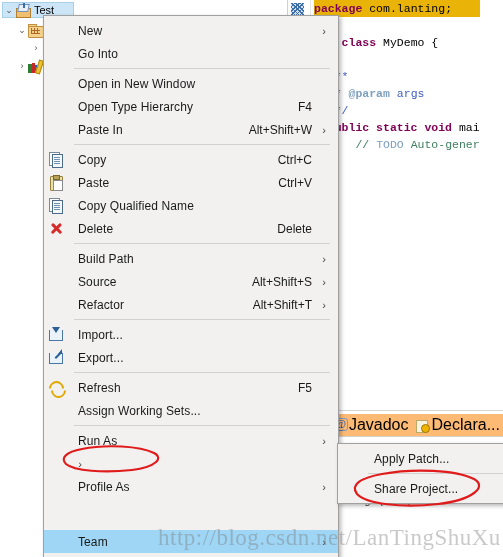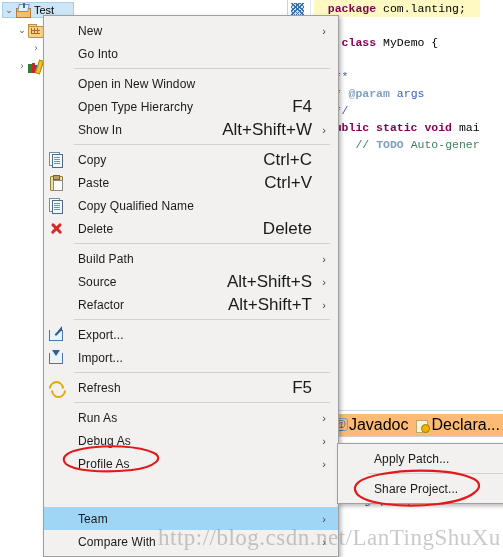--- a/index.html
+++ b/index.html
@@ -95,27 +95,27 @@
   }
   .code {
     position: absolute;
     left: 26px; top: 0;
     font-family: "Liberation Mono", "DejaVu Sans Mono", monospace;
     font-size: 11.5px;
     line-height: 17px;
     white-space: pre;
   }
   .code-line { height: 17px; }
-  .ln-hl { background: #fef9c3; text-align: center; }
+  .ln-hl { background: #eab308; }
   .kw { color: #7f0055; font-weight: bold; }
   .cmt { color: #3f7f5f; }
   .jdoc { color: #3f5fbf; }
   .jdoc-tag { color: #7f9fbf; font-weight: bold; }
   .plain { color: #000000; }
-  .todo { color: #7f9fbf; font-weight: bold; }
+  .todo { color: #7f9fbf; font-weight: normal; }
 
   .editor-hline {
     position: absolute; left: 288px; top: 410px;
     width: 215px; height: 1px; background: #d6d6d6;
   }
 
   
   .bottom-tabs {
     position: absolute;
     left: 288px; top: 414px;
@@ -202,21 +202,21 @@
     position: relative;
     display: inline-block;
   }
   .mi .mi-label {
     flex: 1 1 auto;
     padding-left: 10px;
     letter-spacing: 0.1px;
   }
   .mi .mi-accel {
     color: #1a1a1a;
-    font-size: 17px;
+    font-size: 12px;
     padding-left: 10px;
   }
   .mi .mi-arrow {
     width: 12px;
     min-width: 12px;
     text-align: center;
     color: #444;
     font-size: 11px;
     margin-left: 6px;
   }
@@ -375,21 +375,21 @@
         <span class="mi-arrow"></span>
       </div>
       <div class="mi">
         <span class="mi-icon"></span>
         <span class="mi-label">Open Type Hierarchy</span>
         <span class="mi-accel">F4</span>
         <span class="mi-arrow"></span>
       </div>
       <div class="mi">
         <span class="mi-icon"></span>
-        <span class="mi-label">Show In</span>
+        <span class="mi-label">Paste In</span>
         <span class="mi-accel">Alt+Shift+W</span>
         <span class="mi-arrow">›</span>
       </div>
       <div class="msep"></div>
       <div class="mi">
         <span class="mi-icon">
           <span class="mico mi-copy">
             <span class="p1"></span>
             <span class="p2"></span>
           </span>
@@ -445,59 +445,63 @@
       </div>
       <div class="mi">
         <span class="mi-icon"></span>
         <span class="mi-label">Refactor</span>
         <span class="mi-accel">Alt+Shift+T</span>
         <span class="mi-arrow">›</span>
       </div>
       <div class="msep"></div>
       <div class="mi">
         <span class="mi-icon">
+          <span class="mico mi-import">
+            <span class="bx"></span>
+            <span class="ar"></span>
+          </span>
+        </span>
+        <span class="mi-label">Import...</span>
+        <span class="mi-arrow"></span>
+      </div>
+      <div class="mi">
+        <span class="mi-icon">
           <span class="mico mi-export">
             <span class="bx"></span>
             <span class="ar"></span>
           </span>
         </span>
         <span class="mi-label">Export...</span>
         <span class="mi-arrow"></span>
       </div>
-      <div class="mi">
-        <span class="mi-icon">
-          <span class="mico mi-import">
-            <span class="bx"></span>
-            <span class="ar"></span>
-          </span>
-        </span>
-        <span class="mi-label">Import...</span>
-        <span class="mi-arrow"></span>
-      </div>
       <div class="msep"></div>
       <div class="mi">
         <span class="mi-icon">
           <span class="mico mi-refresh">
             <span class="a1"></span>
             <span class="a2"></span>
           </span>
         </span>
         <span class="mi-label">Refresh</span>
         <span class="mi-accel">F5</span>
         <span class="mi-arrow"></span>
       </div>
+      <div class="mi">
+        <span class="mi-icon"></span>
+        <span class="mi-label">Assign Working Sets...</span>
+        <span class="mi-arrow"></span>
+      </div>
       <div class="msep"></div>
       <div class="mi">
         <span class="mi-icon"></span>
         <span class="mi-label">Run As</span>
         <span class="mi-arrow">›</span>
       </div>
       <div class="mi">
         <span class="mi-icon"></span>
-        <span class="mi-label">Debug As</span>
         <span class="mi-arrow">›</span>
       </div>
       <div class="mi">
         <span class="mi-icon"></span>
         <span class="mi-label">Profile As</span>
         <span class="mi-arrow">›</span>
       </div>
       <div class="mi selected">
         <span class="mi-icon"></span>
         <span class="mi-label">Team</span>

